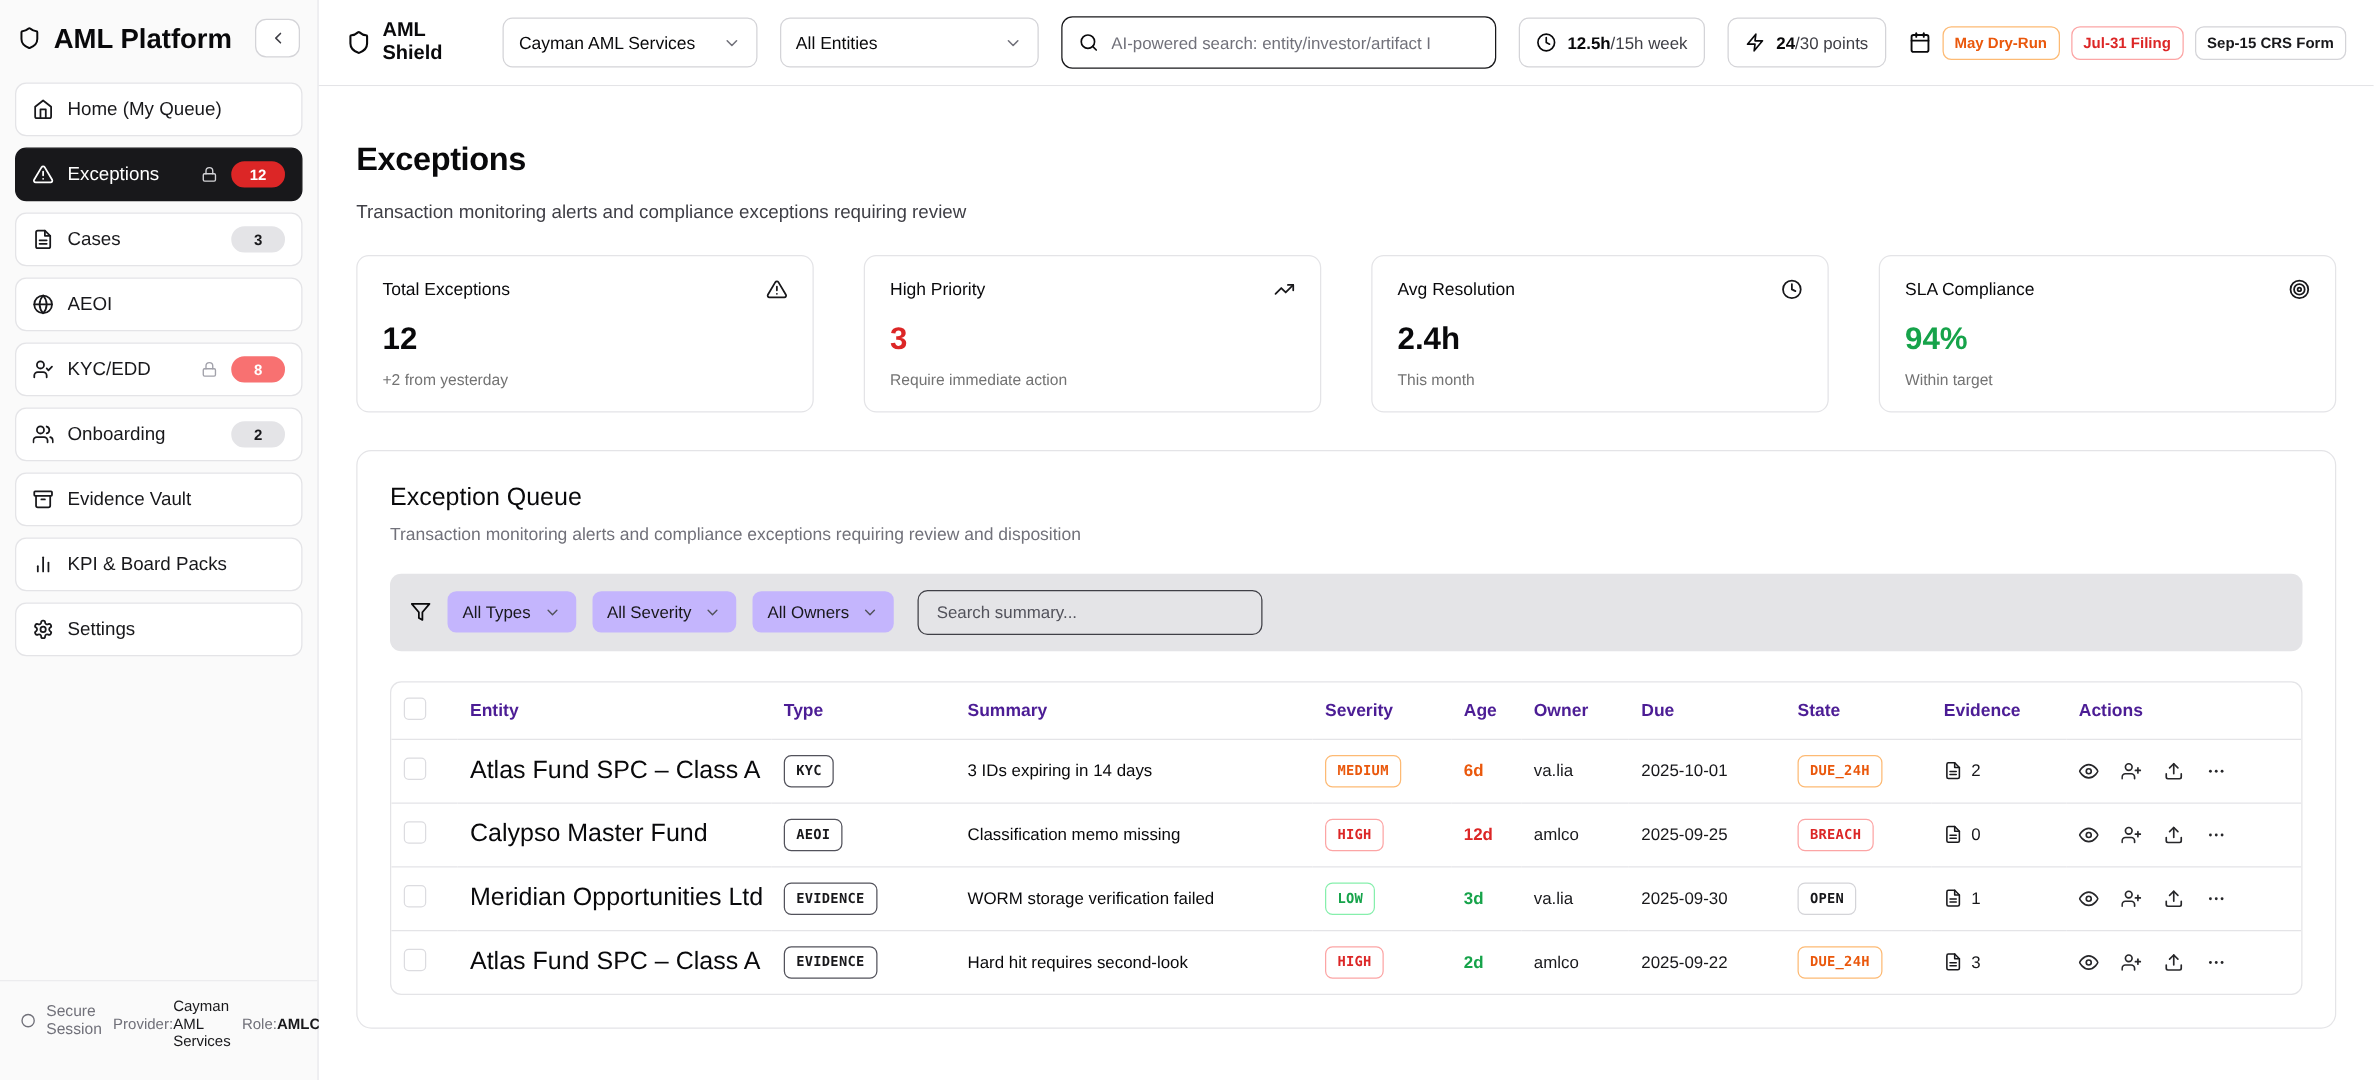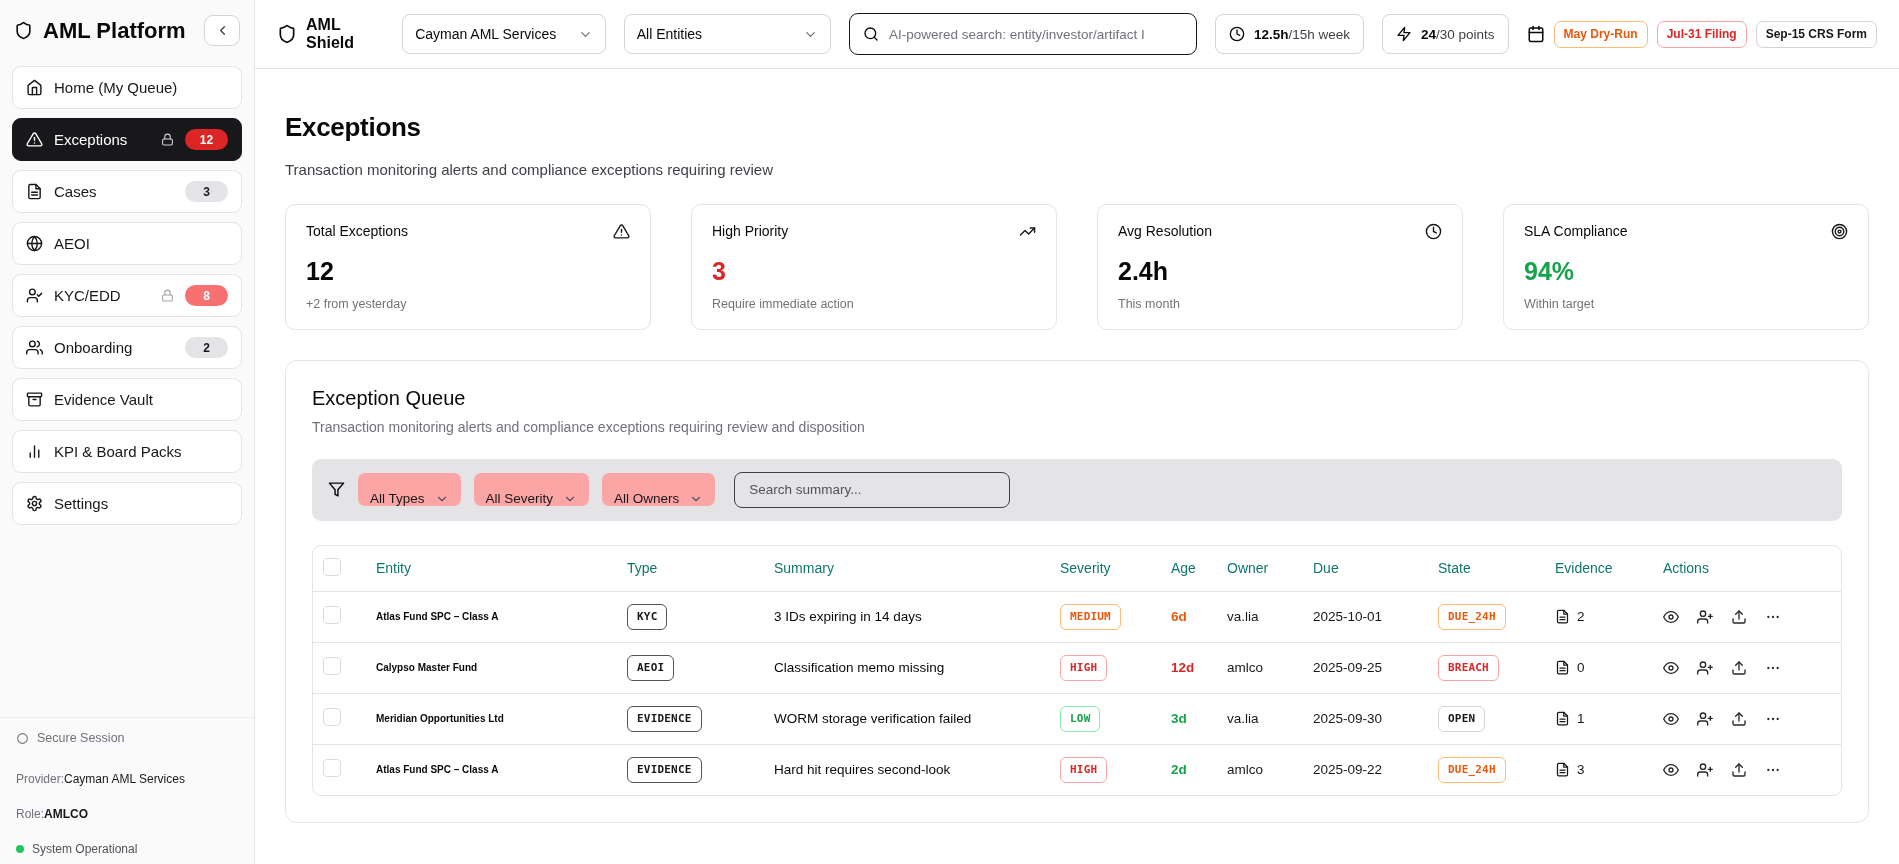--- a/index.html
+++ b/index.html
@@ -21,21 +21,21 @@
   .nav-item.active{background:#18181b;border-color:#18181b;color:#fff}
   .nav-icon svg{width:17px;height:17px}
   .nav-label{flex:1;white-space:nowrap;overflow:hidden}
   .lock{color:#a1a1aa;display:flex}
   .nav-item.active .lock{color:#d4d4d8}
   .lock svg{width:13px;height:13px}
   .badge{min-width:27px;height:21px;border-radius:11px;display:inline-flex;align-items:center;justify-content:center;font-size:12px;font-weight:700;padding:0 8px}
   .badge.tone-red{background:#dc2626;color:#fff;border:none}
   .badge.tone-pink{background:#f87171;color:#fff;border:none}
   .badge.tone-gray{background:#e4e4e7;color:#18181b;border:none}
-  .sb-footer{margin-top:auto;padding:13px 16px 8px;border-top:1px solid #ececee;display:flex;flex-direction:column;gap:21px;font-size:12px}
+  .sb-footer{margin-top:auto;padding:13px 16px 24px;border-top:1px solid #ececee;display:flex;flex-direction:row;gap:9px;font-size:12px}
   .secure{display:flex;align-items:center;gap:8px;color:#71717a;font-size:12.5px;padding-bottom:6px}
   .secure svg{width:13px;height:13px}
   .kv{display:flex;justify-content:flex-start;align-items:center;color:#71717a}
   .kv .v{color:#18181b}
   .kv .v.bold{font-weight:700}
   .sys{display:flex;align-items:center;gap:8px;color:#52525b}
   .dot{width:8px;height:8px;border-radius:50%;background:#22c55e}
 
   
   .right{flex:1;display:flex;flex-direction:column;height:100%;min-width:0}
@@ -76,32 +76,32 @@
   .stat-icon{color:#18181b;display:flex}.stat-icon svg{width:17px;height:17px}
   .stat-value{font-size:25px;font-weight:700;margin-top:17px}
   .val-red{color:#dc2626}.val-green{color:#16a34a}.val-dark{color:#09090b}
   .stat-sub{font-size:12.5px;color:#737373;margin-top:11px}
 
   .queue{border:1px solid #e4e4e7;border-radius:12px;margin-top:30px;padding:26px;background:#fff}
   .q-title{font-size:20px;font-weight:400}
   .q-sub{font-size:14px;color:#71717a;margin-top:9px}
   .filterbar{margin-top:24px;background:#e4e4e7;border-radius:9px;padding:13px 16px;display:flex;align-items:center;gap:13px}
   .f-icon{color:#09090b;display:flex}.f-icon svg{width:17px;height:17px}
-  .f-select{display:flex;align-items:flex-end;gap:10px;background:#fca5a5;border-radius:7px;height:33px;padding:0 12px;font-size:13.5px;color:#18181b;cursor:pointer;white-space:nowrap}
+  .f-select{display:flex;align-items:center;gap:10px;background:#c4b5fd;border-radius:7px;height:33px;padding:0 12px;font-size:13.5px;color:#18181b;cursor:pointer;white-space:nowrap}
   .f-select .chev{color:#52525b;display:flex}.f-select .chev svg{width:14px;height:14px}
   .f-search{display:flex;align-items:center;border:1px solid #3f3f46;border-radius:8px;height:34px;padding:0 12px;background:transparent;width:250px;margin-left:6px}
   .f-search input{border:none;outline:none;background:transparent;font-size:13.5px;font-family:inherit;width:100%;color:#18181b}
   .f-search input::placeholder{color:#52525b}
 
   .tablewrap{margin-top:24px;border:1px solid #e4e4e7;border-radius:9px;overflow:hidden}
   table{width:100%;border-collapse:collapse;table-layout:fixed}
-  th{font-size:14px;font-weight:400;text-align:left;padding:12px 10px;color:#0f766e;white-space:nowrap}
+  th{font-size:14px;font-weight:700;text-align:left;padding:12px 10px;color:#4c1d95;white-space:nowrap}
   td{padding:12px 10px;font-size:13.5px;border-top:1px solid #e4e4e7;vertical-align:middle;white-space:nowrap;overflow:hidden}
   .cb{width:16px;height:16px;border:1px solid #dcdce0;border-radius:4px;background:#fff;display:inline-block;cursor:pointer}
-  .entity{font-weight:700;font-size:10px}
+  .entity{font-weight:400;font-size:20px}
   .age{font-weight:600;font-size:13.5px}
   .owner,.due{color:#18181b}
   .evid{display:flex;align-items:center;gap:7px;color:#18181b}
   .evid .eicon{display:flex;color:#18181b}.evid .eicon svg{width:15px;height:15px}
   .actions{display:flex;align-items:center;gap:18px;color:#27272a}
   .act{cursor:pointer;display:flex}.act svg{width:16px;height:16px}
 </style>
 </head>
 <body>
 

